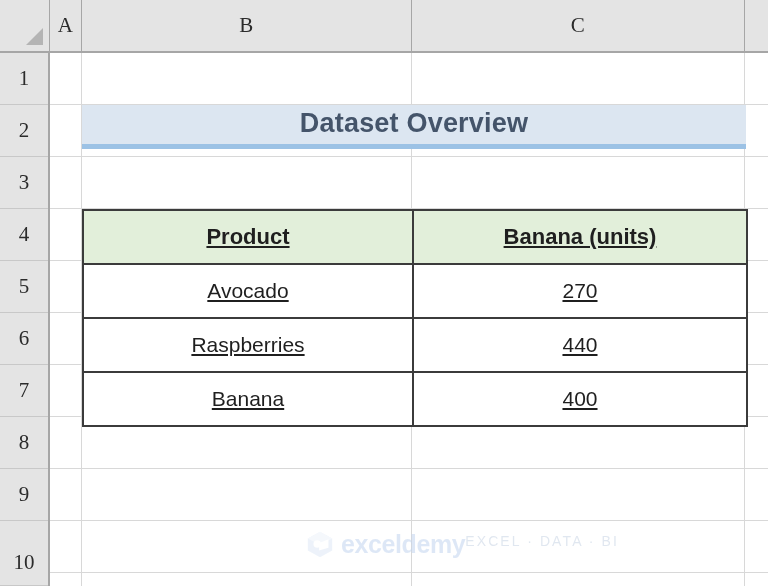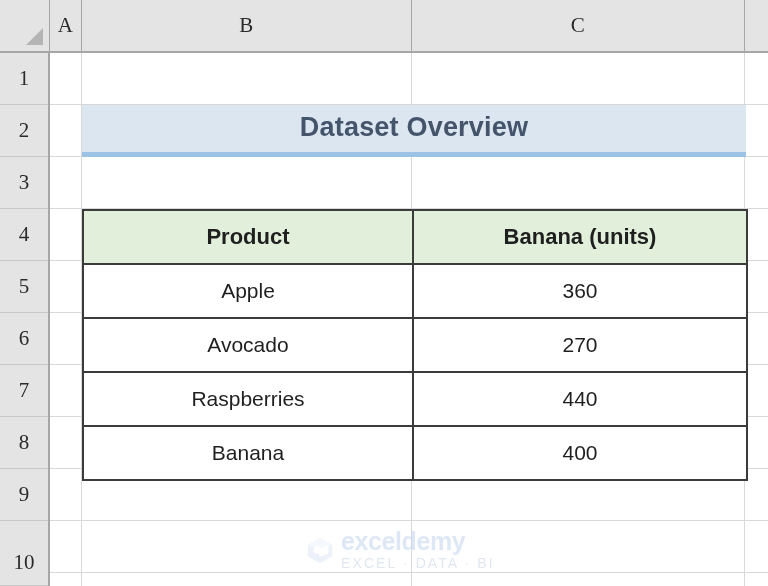--- a/index.html
+++ b/index.html
@@ -115,21 +115,21 @@
     height: 1px;
     background: #d8d8d8;
   }
 
   
   .title-banner {
     position: absolute;
     left: 82px;
     top: 105px;
     width: 664px;
-    height: 52px;
+    height: 44px;
     background: #dce6f1;
     border-bottom: 5px solid #9cc2e5;
     box-sizing: border-box;
     display: flex;
     align-items: center;
     justify-content: center;
   }
   .title-text {
     font-size: 27px;
     font-weight: bold;
@@ -151,20 +151,21 @@
   .data-table td, .data-table th {
     border: 2px solid #3b3b3b;
     height: 52px;
     padding: 0;
     text-align: center;
     vertical-align: middle;
     font-size: 21px;
     color: #1f1f1f;
     font-weight: normal;
     background: #ffffff;
+    text-decoration: underline;
   }
   .data-table thead th {
     background: #e2efda;
     font-weight: bold;
     font-size: 22px;
   }
   .col-prod { width: 330px; }
   .col-sales { width: 334px; }
 
   
@@ -177,21 +178,21 @@
     gap: 6px;
     opacity: 0.55;
     pointer-events: none;
   }
   .wm-logo {
     width: 30px; height: 30px;
     flex: 0 0 auto;
   }
   .wm-textblock {
     display: flex;
-    flex-direction: column;
+    flex-direction: row;
     line-height: 1;
   }
   .wm-name {
     font-size: 25px;
     font-weight: bold;
     color: #c3d5ef;
     letter-spacing: -0.4px;
   }
   .wm-tag {
     font-size: 14px;
@@ -232,24 +233,20 @@
       <col class="col-sales">
     </colgroup>
     <thead>
       <tr>
         <th>Product</th>
         <th>Banana (units)</th>
       </tr>
     </thead>
     <tbody>
       <tr>
-        <td>Apple</td>
-        <td>360</td>
-      </tr>
-      <tr>
         <td>Avocado</td>
         <td>270</td>
       </tr>
       <tr>
         <td>Raspberries</td>
         <td>440</td>
       </tr>
       <tr>
         <td>Banana</td>
         <td>400</td>

